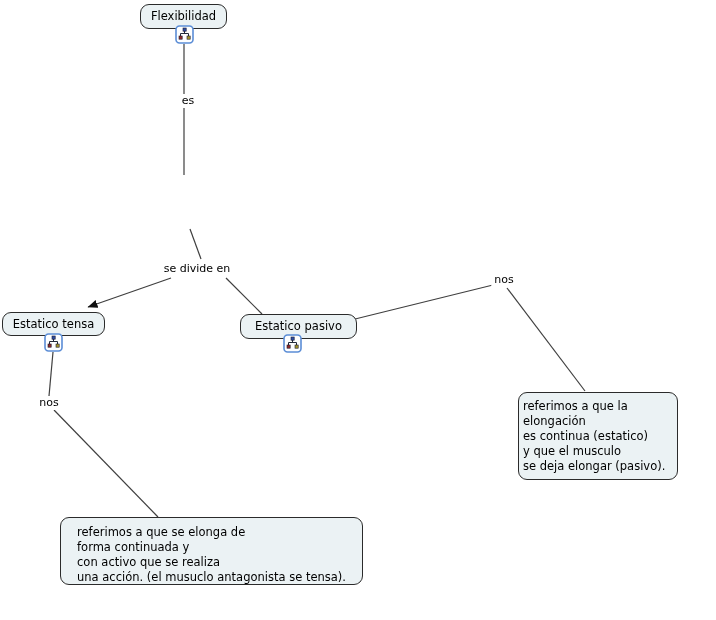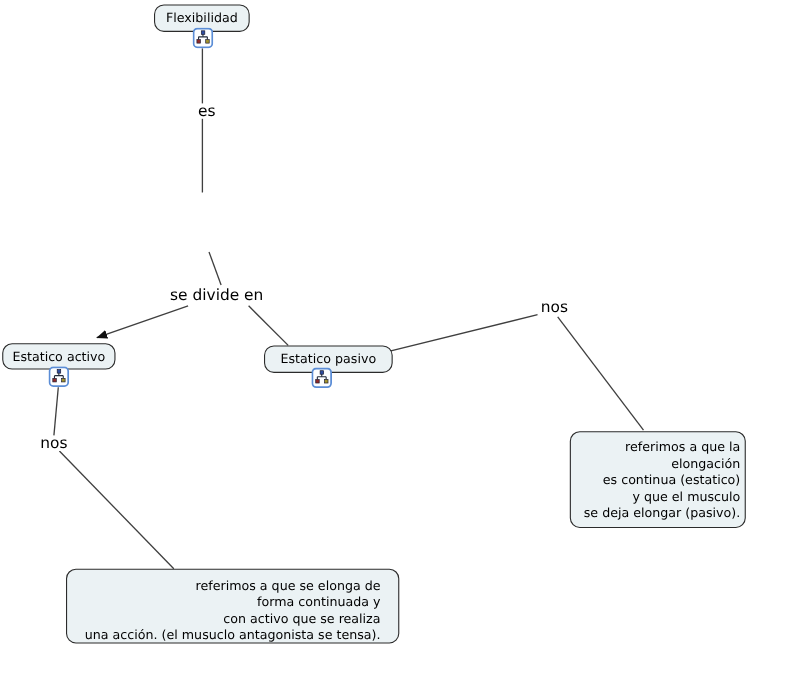--- a/index.html
+++ b/index.html
@@ -18,32 +18,32 @@
     border:1px solid #2b2b2b;
     border-radius:9px;
     display:flex;
     align-items:center;
     justify-content:center;
     color:#000;
   }
   .node .lbl{
     font-size:11.5px;
     line-height:15px;
-    text-align:right;
+    text-align:left;
     white-space:pre-line;
     padding:0 4px;
   }
   .node.top-align{align-items:flex-start;}
   .node.top-align .lbl{padding-top:7px;}
   .link-label{
     position:absolute;
     transform:translate(-50%,-50%);
     background:#ffffff;
     color:#000;
-    font-size:14px;
+    font-size:11px;
     line-height:14px;
     padding:0 3px;
     white-space:nowrap;
   }
   .res-icon{
     position:absolute;
     width:19px;height:19px;
     display:block;
     cursor:pointer;
   }
@@ -71,21 +71,21 @@
       <line x1="54" y1="410" x2="158" y2="517"></line>
     </g>
   </svg>
 
   <div class="node" style="left:140px;top:4px;width:87px;height:25px;">
     <span class="lbl">Flexibilidad</span>
   </div>
 
 
   <div class="node" style="left:2px;top:312px;width:103px;height:24px;">
-    <span class="lbl">Estatico activo</span>
+    <span class="lbl">Estatico tensa</span>
   </div>
 
   <div class="node" style="left:240px;top:314px;width:117px;height:25px;">
     <span class="lbl">Estatico pasivo</span>
   </div>
 
   <div class="node" style="left:518px;top:392px;width:160px;height:88px;">
     <span class="lbl">referimos a que la elongación
 es continua (estatico)
 y que el musculo

